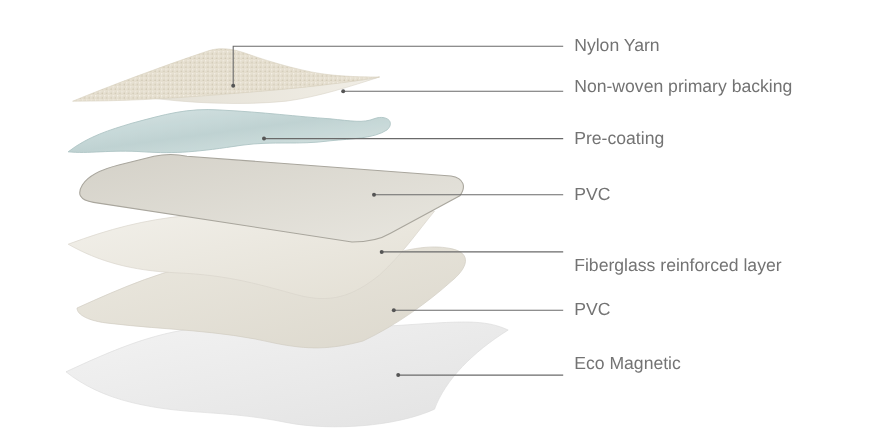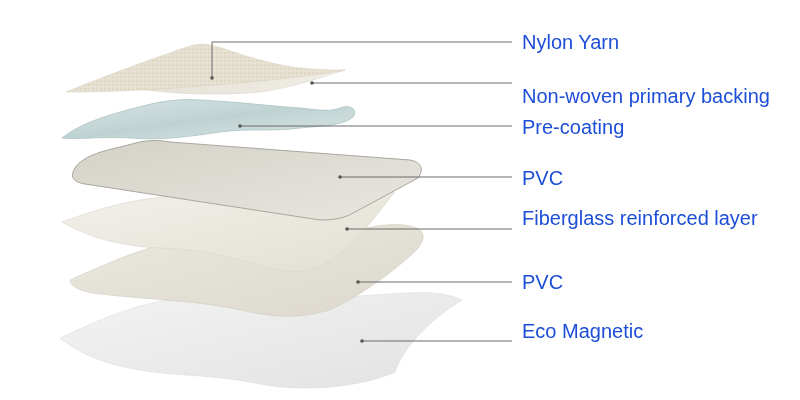--- a/index.html
+++ b/index.html
@@ -1,18 +1,18 @@
 <!DOCTYPE html>
 <html><head>
 <meta charset="utf-8">
 <style>
   html,body{margin:0;padding:0;background:#ffffff;}
   body{width:800px;height:400px;position:relative;overflow:hidden;font-family:"Liberation Sans",sans-serif;}
   #art{position:absolute;left:0;top:0;width:800px;height:400px;}
-  .label{position:absolute;left:522px;font-size:20px;color:#1d4ed8;white-space:nowrap;line-height:18px;transform:translateY(-9px);}
+  .label{position:absolute;left:522px;font-size:16px;color:#737373;white-space:nowrap;line-height:18px;transform:translateY(-9px);}
 </style>
 </head>
 <body>
 
 <svg id="art" viewBox="0 0 800 400" xmlns="http://www.w3.org/2000/svg">
   <defs>
     <linearGradient id="gNylon" x1="0" y1="0" x2="1" y2="1">
       <stop offset="0" stop-color="#efe9dc"></stop>
         <stop offset="1" stop-color="#ddd6c4"></stop>
     </linearGradient>
@@ -76,18 +76,18 @@
     <circle cx="312" cy="83" r="1.8"></circle>
     <circle cx="240" cy="126" r="1.8"></circle>
     <circle cx="340" cy="177" r="1.8"></circle>
     <circle cx="347" cy="229" r="1.8"></circle>
     <circle cx="358" cy="282" r="1.8"></circle>
     <circle cx="362" cy="341" r="1.8"></circle>
   </g>
 </svg>
 
 <div class="label" style="top:42px">Nylon Yarn</div>
-<div class="label" style="top:96px">Non-woven primary backing</div>
+<div class="label" style="top:80px">Non-woven primary backing</div>
 <div class="label" style="top:127px">Pre-coating</div>
 <div class="label" style="top:178px">PVC</div>
-<div class="label" style="top:218px">Fiberglass reinforced layer</div>
+<div class="label" style="top:242px">Fiberglass reinforced layer</div>
 <div class="label" style="top:282px">PVC</div>
 <div class="label" style="top:331px">Eco Magnetic</div>
 
 </body></html>

